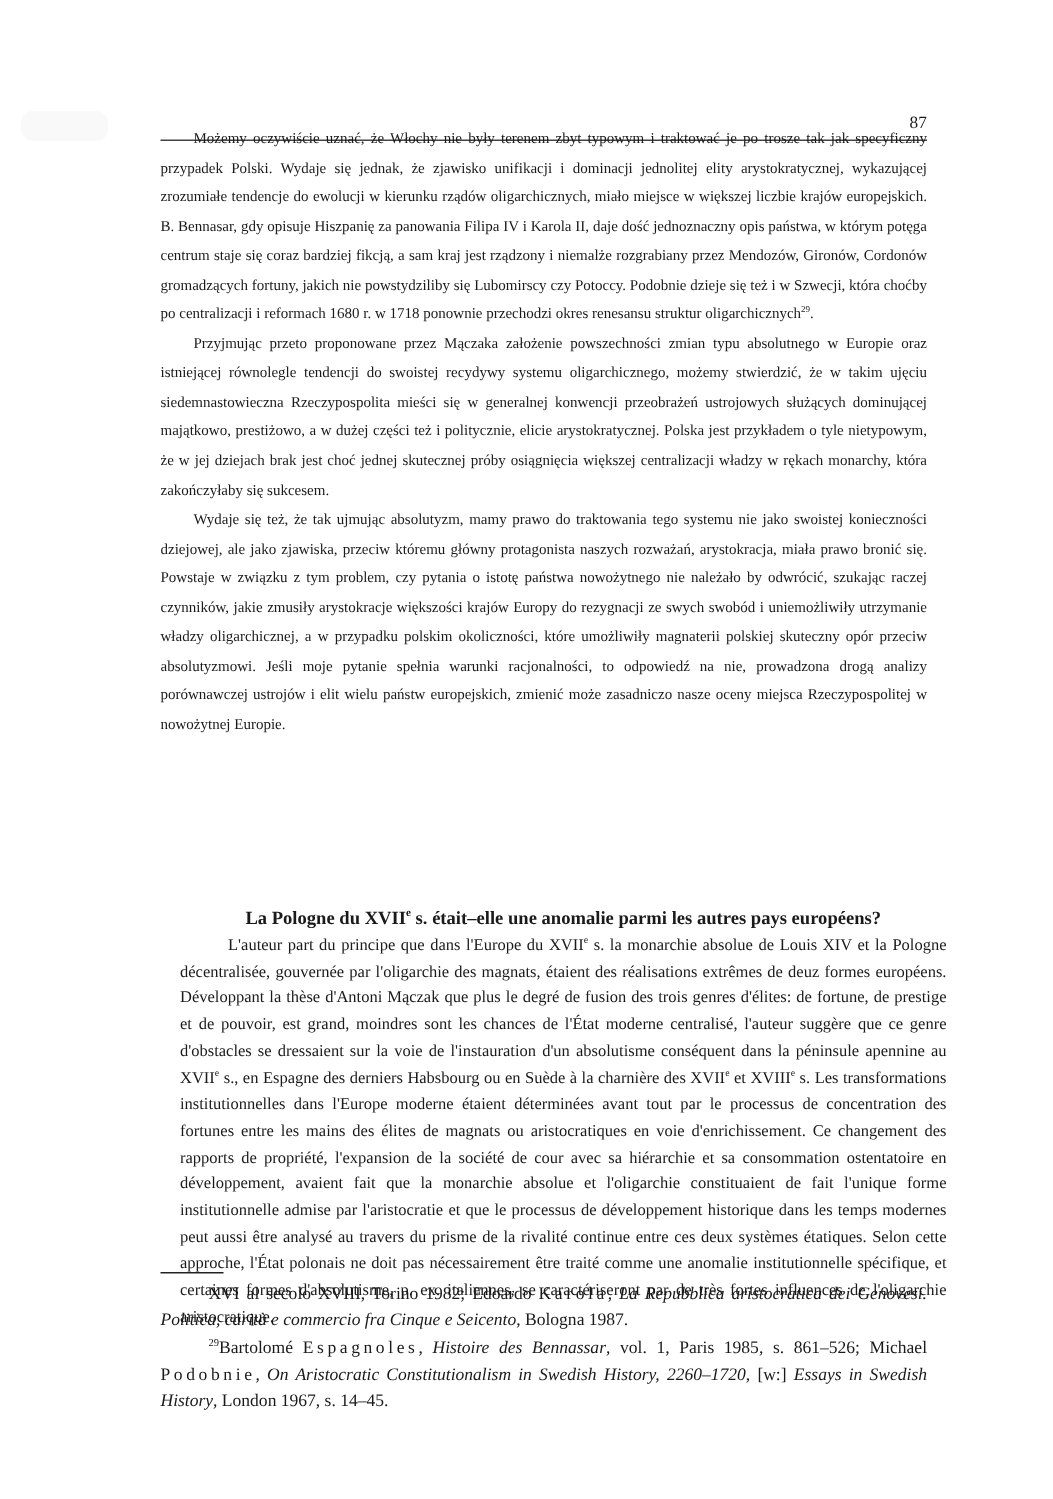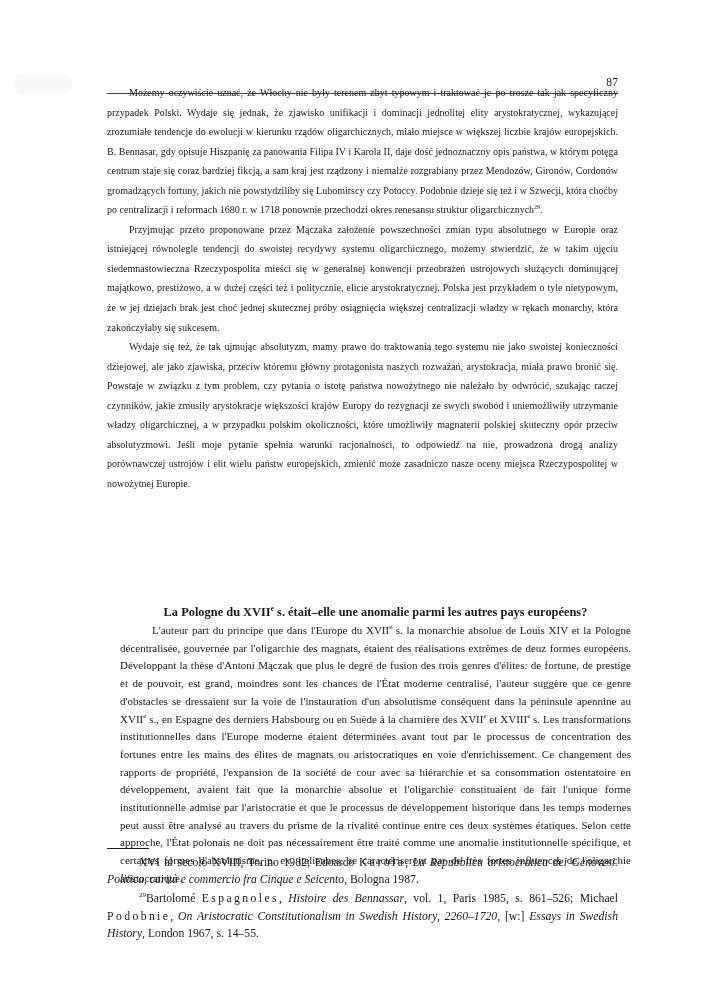--- a/index.html
+++ b/index.html
@@ -43,16 +43,16 @@
 
   <div class="summary">
     <h2><span>La Pologne du XVII</span><sup>e</sup><span> s. était–elle une anomalie parmi les autres pays européens?</span></h2>
     <p><span>L'auteur part du principe que dans l'Europe du XVII</span><sup>e</sup><span> s. la monarchie absolue de Louis XIV et la Pologne décentralisée, gouvernée par l'oligarchie des magnats, étaient des réalisations extrêmes de deuz formes européens. Développant la thèse d'Antoni Mączak que plus le degré de fusion des trois genres d'élites: de fortune, de prestige et de pouvoir, est grand, moindres sont les chances de l'État moderne centralisé, l'auteur suggère que ce genre d'obstacles se dressaient sur la voie de l'instauration d'un absolutisme conséquent dans la péninsule apennine au XVII</span><sup>e</sup><span> s., en Espagne des derniers Habsbourg ou en Suède à la charnière des XVII</span><sup>e</sup><span> et XVIII</span><sup>e</sup><span> s. Les transformations institutionnelles dans l'Europe moderne étaient déterminées avant tout par le processus de concentration des fortunes entre les mains des élites de magnats ou aristocratiques en voie d'enrichissement. Ce changement des rapports de propriété, l'expansion de la société de cour avec sa hiérarchie et sa consommation ostentatoire en développement, avaient fait que la monarchie absolue et l'oligarchie constituaient de fait l'unique forme institutionnelle admise par l'aristocratie et que le processus de développement historique dans les temps modernes peut aussi être analysé au travers du prisme de la rivalité continue entre ces deux systèmes étatiques. Selon cette approche, l'État polonais ne doit pas nécessairement être traité comme une anomalie institutionnelle spécifique, et certaines formes d'absolutisme, p. ex. italiennes, se caractériseront par de très fortes influences de l'oligarchie aristocratique.</span></p>
   </div>
 
   <div class="fn-rule"></div>
 
   <div class="footnotes">
     <p><span>XVI al secolo XVIII, Torino 1982; Edoardo </span><span class="spaced">Karola</span><span>, </span><i>La Repubblica aristocratica dei Genovesi. Politica, carità e commercio fra Cinque e Seicento</i><span>, Bologna 1987.</span></p>
-    <p><sup>29</sup><span>Bartolomé </span><span class="spaced">Espagnoles</span><span>, </span><i>Histoire des Bennassar</i><span>, vol. 1, Paris 1985, s. 861–526; Michael </span><span class="spaced">Podobnie</span><span>, </span><i>On Aristocratic Constitutionalism in Swedish History, 2260–1720</i><span>, [w:] </span><i>Essays in Swedish History</i><span>, London 1967, s. 14–55.</span></p>
+    <p><sup>29</sup><span>Bartolomé </span><span class="spaced">Espagnoles</span><span>, </span><i>Histoire des Bennassar</i><span>, vol. 1, Paris 1985, s. 861–526; Michael </span><span class="spaced">Podobnie</span><span>, </span><i>On Aristocratic Constitutionalism in Swedish History, 2260–1720</i><span>, [w:] </span><i>Essays in Swedish History</i><span>, London 1967, s. 14–45.</span></p>
   </div>
 
 </div>
 
 </body></html>

